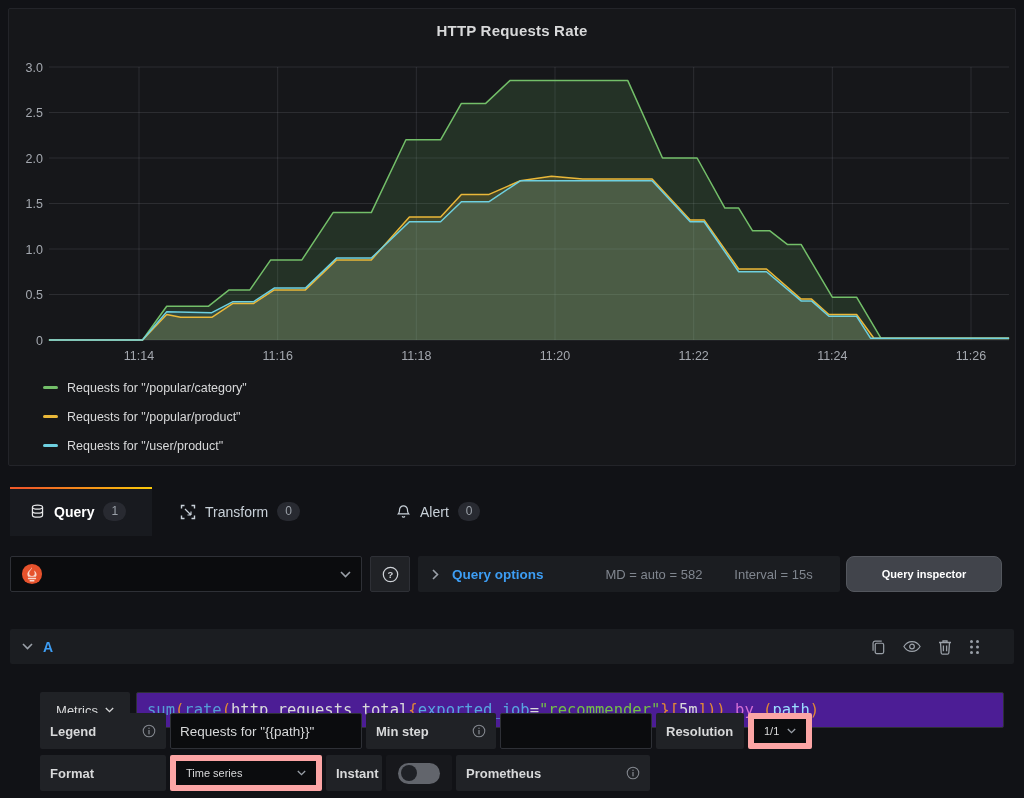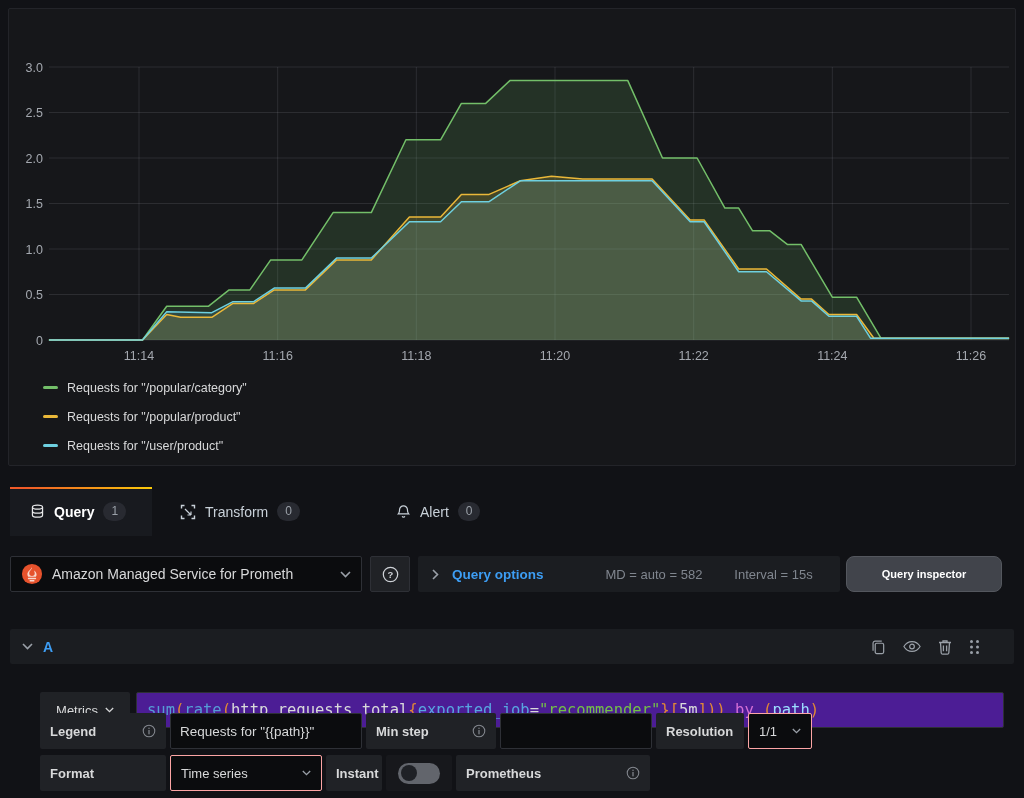--- a/index.html
+++ b/index.html
@@ -81,23 +81,23 @@
   .tok-keyword{ color:#d46ed6; }
   .tok-labelname { color:#9cdcfe; }
 
   .opts-row1 { position:absolute; left:0; top:713px; width:1024px; height:32px; }
   .opts-row2 { position:absolute; left:0; top:755px; width:1024px; height:36px; }
   .fbox { position:absolute; height:36px; background:#202226; border-radius:2px;
     display:flex; align-items:center; padding:0 10px; font-size:13px; color:#d8d9da; font-weight:bold; }
   .fbox .info { margin-left:auto; display:flex; }
   .finput { position:absolute; height:36px; background:#0b0c0e; border:1px solid #2e3036; border-radius:2px;
     color:#d8d9da; font-size:13.5px; font-family:"Liberation Sans", sans-serif; padding:0 9px; }
-  .fselect { position:absolute; height:36px; background:#0b0c0e; border:1px solid #fca5a5; border-radius:2px;
+  .fselect { position:absolute; height:36px; background:#0b0c0e; border:6px solid #fca5a5; border-radius:2px;
     display:flex; align-items:center; justify-content:space-between; padding:0 10px;
-    font-size:13px; color:#d8d9da; cursor:pointer; }
+    font-size:11px; color:#d8d9da; cursor:pointer; }
 
   .toggle-box { position:absolute; left:386px; width:66px; height:36px; background:#17181c;
     border-radius:2px; display:flex; align-items:center; justify-content:center; }
   .switch { width:42px; height:21px; border-radius:11px; background:#62656c; position:relative; cursor:pointer; }
   .switch-knob { position:absolute; left:3px; top:2.5px; width:16px; height:16px; border-radius:50%; background:#1f2126; }
 </style>
 </head>
 <body>
 
 <div class="panel">
@@ -130,20 +130,21 @@
       <text x="823.3299999999999" y="351" text-anchor="middle" fill="#a4a8af" font-size="12.5" font-family="Liberation Sans, sans-serif">11:24</text>
       <line x1="961.996" x2="961.996" y1="58" y2="331" stroke="rgba(204,204,220,0.12)" stroke-width="1"></line>
       <text x="961.996" y="351" text-anchor="middle" fill="#a4a8af" font-size="12.5" font-family="Liberation Sans, sans-serif">11:26</text>
       <path d="M39.9,331.0 L133.5,331.0 L157.7,297.3 L199.3,297.3 L220.1,280.9 L240.9,280.9 L261.7,250.9 L292.9,250.9 L324.1,203.6 L362.3,203.6 L396.9,130.8 L431.6,130.8 L452.4,94.4 L476.7,94.4 L500.9,71.6 L618.8,71.6 L653.5,149.0 L688.1,149.0 L715.9,199.1 L729.7,199.1 L743.6,221.8 L760.9,221.8 L778.3,235.4 L792.1,235.4 L823.3,288.2 L847.6,288.2 L871.9,329.2 L1000.1,329.2 L1000.1,331 L39.9,331 Z" fill="#73BF69" fill-opacity="0.16" stroke="none"></path>
       <path d="M39.9,331.0 L133.5,331.0 L157.7,305.5 L171.6,308.3 L202.8,308.3 L223.6,294.6 L244.4,294.6 L265.2,280.9 L296.4,280.9 L327.6,250.9 L362.3,250.9 L400.4,208.1 L431.6,208.1 L452.4,185.4 L480.1,185.4 L511.3,171.8 L542.5,167.2 L573.7,169.9 L643.1,169.9 L681.2,210.9 L695.1,210.9 L729.7,260.0 L757.5,260.0 L792.1,290.1 L802.5,290.1 L819.9,305.5 L847.6,305.5 L864.9,329.2 L1000.1,329.2 L1000.1,331 L39.9,331 Z" fill="#EAB839" fill-opacity="0.16" stroke="none"></path>
       <path d="M39.9,331.0 L133.5,331.0 L157.7,302.8 L202.8,303.7 L223.6,292.8 L244.4,292.8 L265.2,279.1 L296.4,279.1 L327.6,249.1 L362.3,249.1 L400.4,212.7 L431.6,212.7 L452.4,192.7 L480.1,192.7 L511.3,171.8 L643.1,171.8 L681.2,212.7 L695.1,212.7 L729.7,262.8 L757.5,262.8 L792.1,291.9 L802.5,291.9 L819.9,307.3 L847.6,307.3 L861.5,329.2 L1000.1,329.2 L1000.1,331 L39.9,331 Z" fill="#6ED0E0" fill-opacity="0.16" stroke="none"></path>
       <path d="M39.9,331.0 L133.5,331.0 L157.7,297.3 L199.3,297.3 L220.1,280.9 L240.9,280.9 L261.7,250.9 L292.9,250.9 L324.1,203.6 L362.3,203.6 L396.9,130.8 L431.6,130.8 L452.4,94.4 L476.7,94.4 L500.9,71.6 L618.8,71.6 L653.5,149.0 L688.1,149.0 L715.9,199.1 L729.7,199.1 L743.6,221.8 L760.9,221.8 L778.3,235.4 L792.1,235.4 L823.3,288.2 L847.6,288.2 L871.9,329.2 L1000.1,329.2" fill="none" stroke="#73BF69" stroke-width="1.5" stroke-linejoin="round"></path>
       <path d="M39.9,331.0 L133.5,331.0 L157.7,305.5 L171.6,308.3 L202.8,308.3 L223.6,294.6 L244.4,294.6 L265.2,280.9 L296.4,280.9 L327.6,250.9 L362.3,250.9 L400.4,208.1 L431.6,208.1 L452.4,185.4 L480.1,185.4 L511.3,171.8 L542.5,167.2 L573.7,169.9 L643.1,169.9 L681.2,210.9 L695.1,210.9 L729.7,260.0 L757.5,260.0 L792.1,290.1 L802.5,290.1 L819.9,305.5 L847.6,305.5 L864.9,329.2 L1000.1,329.2" fill="none" stroke="#EAB839" stroke-width="1.5" stroke-linejoin="round"></path>
       <path d="M39.9,331.0 L133.5,331.0 L157.7,302.8 L202.8,303.7 L223.6,292.8 L244.4,292.8 L265.2,279.1 L296.4,279.1 L327.6,249.1 L362.3,249.1 L400.4,212.7 L431.6,212.7 L452.4,192.7 L480.1,192.7 L511.3,171.8 L643.1,171.8 L681.2,212.7 L695.1,212.7 L729.7,262.8 L757.5,262.8 L792.1,291.9 L802.5,291.9 L819.9,307.3 L847.6,307.3 L861.5,329.2 L1000.1,329.2" fill="none" stroke="#6ED0E0" stroke-width="1.5" stroke-linejoin="round"></path>
     </svg>
+  <div class="panel-title">HTTP Requests Rate</div>
   <div class="chart-legend">
       <div class="legend-item">
         <span class="legend-swatch" style="background: rgb(115, 191, 105);"></span>
         <span class="legend-label">Requests for "/popular/category"</span>
       </div>
       <div class="legend-item">
         <span class="legend-swatch" style="background: rgb(234, 184, 57);"></span>
         <span class="legend-label">Requests for "/popular/product"</span>
       </div>
       <div class="legend-item">
@@ -196,21 +197,20 @@
 <div class="ds-row">
   <div class="ds-select">
     <span style="display:flex;margin-right:9px;">
       <svg width="22" height="22" viewBox="0 0 24 24">
           <circle cx="12" cy="12" r="11" fill="#e6522c"></circle>
           <path fill="#f8d8cd" d="M12 4.5c.5 2.3-3 3.6-3 6.6a3 3 0 0 0 6 0c0-1.1-.6-1.9-.7-3 1.5 1.1 2.7 2.6 2.7 4.5 0 1-.3 1.8-.8 2.5H7.8a4.9 4.9 0 0 1-.8-2.7c0-3.9 4-5.3 5-7.9z"></path>
           <rect x="7.5" y="16.2" width="9" height="1.6" rx=".5" fill="#f8d8cd"></rect>
           <rect x="9.3" y="18.6" width="5.4" height="1.5" rx=".5" fill="#f8d8cd"></rect>
         </svg>
     </span>
-    <span class="ds-name">Amazon Managed Service for Prometh</span>
     <span style="display:flex;margin-left:auto;">
       <svg width="11" height="7" viewBox="0 0 11 7" fill="none" stroke="#9aa0a8" stroke-width="1.6">
           <path d="M1 1l4.5 4.5L10 1"></path>
         </svg>
     </span>
   </div>
   <div class="help-btn">
     <span style="display:flex;">
       <svg width="17" height="17" viewBox="0 0 18 18">
           <circle cx="9" cy="9" r="7.6" fill="none" stroke="#cfd3d8" stroke-width="1.3"></circle>

